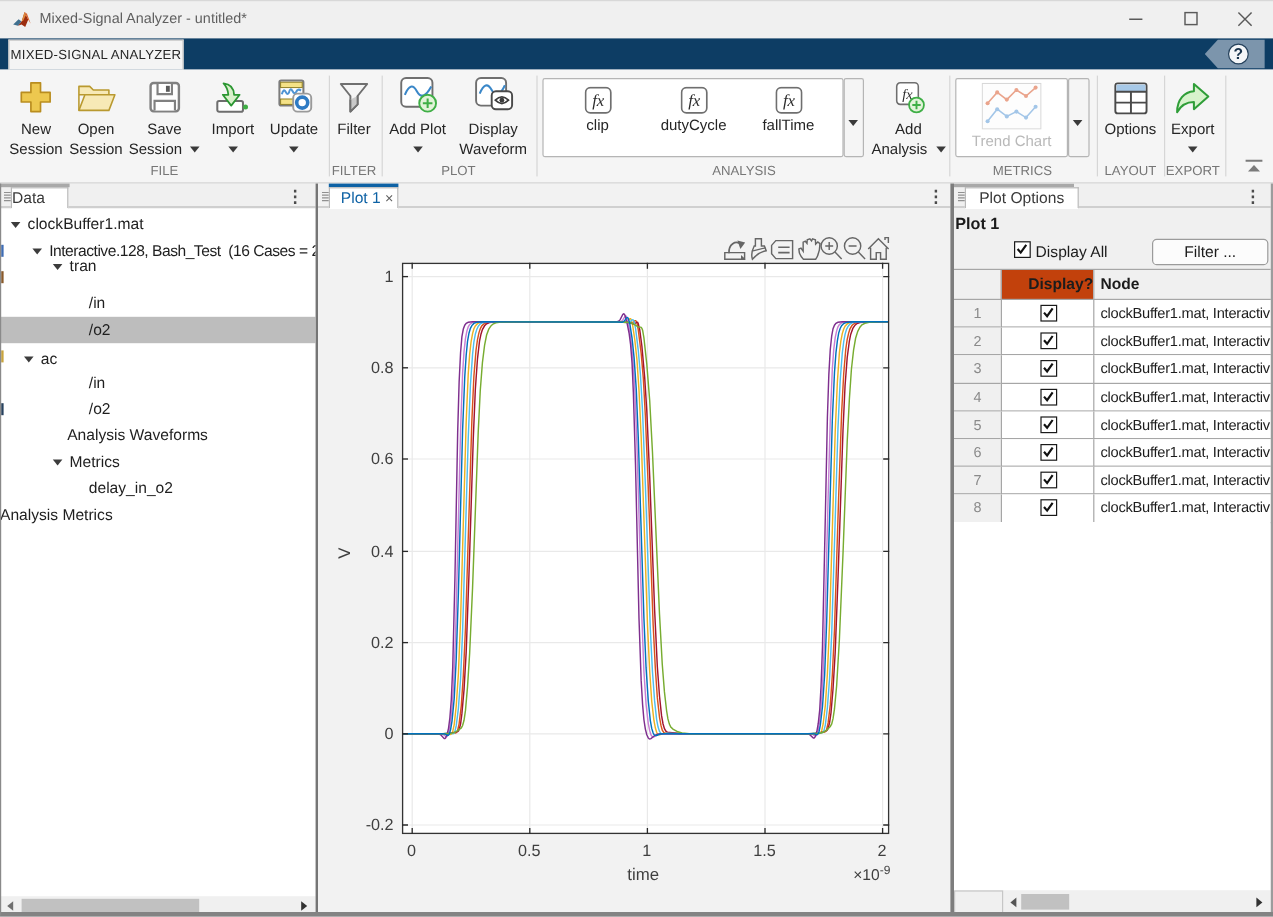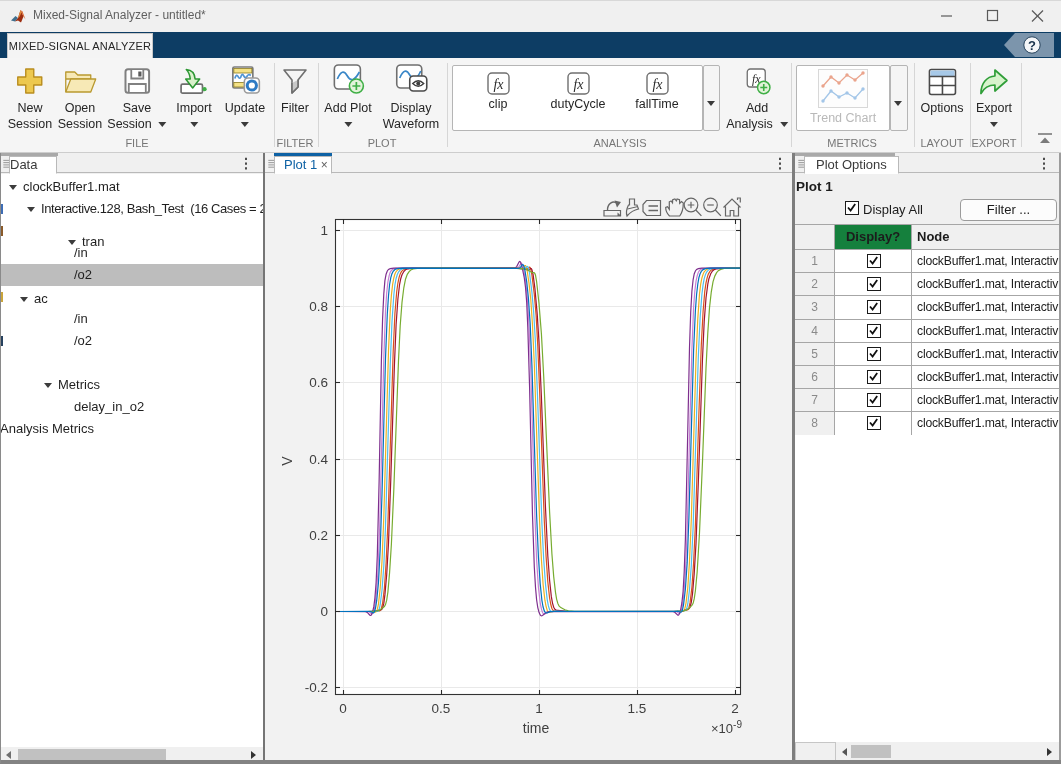--- a/index.html
+++ b/index.html
@@ -263,26 +263,27 @@
       </svg>
     <div class="abs ptab" style="left:9px;top:3px;width:48px;height:18px;line-height:16px">Data</div>
     <div class="abs kebab" style="left:239px;top:2px">⋮</div>
     <div class="abs" style="left:0;top:21px;width:263px;height:573px;background:#fff;overflow:hidden" id="tree">
       <div class="abs trow" style="top:1.5px;padding-left:21px"><span class="tarr" style="margin-left:-12px"></span>clockBuffer1.mat</div>
       <div class="abs" style="left:1px;top:30px;width:2px;height:10px;background:#3e6db5"></div>
       <div class="abs" style="left:1px;top:52px;width:2px;height:10px;background:#8a5a2a"></div>
       <div class="abs" style="left:1px;top:118px;width:2px;height:10px;background:#c9a43c"></div>
       <div class="abs" style="left:1px;top:162px;width:2px;height:10px;background:#27415e"></div>
       <div class="abs trow" style="top:23.5px;padding-left:39px;letter-spacing:-0.4px"><span class="tarr" style="margin-left:-12px"></span>Interactive.128, Bash_Test&nbsp; (16 Cases = 25</div>
-      <div class="abs trow" style="top:57px;padding-left:80px"><span class="tarr" style="margin-left:-12px"></span>tran</div>
+      <div class="abs trow" style="top:37px;padding-left:56px"><span class="tarr" style="margin-left:-12px"></span>tran</div>
       <div class="abs trow" style="top:67.5px;padding-left:74px">/in</div>
       <div class="abs trow" style="top:89.5px;padding-left:74px;background:#bdbdbd">/o2</div>
       <div class="abs trow" style="top:114px;padding-left:32px"><span class="tarr" style="margin-left:-12px"></span>ac</div>
       <div class="abs trow" style="top:133.5px;padding-left:74px">/in</div>
       <div class="abs trow" style="top:155.5px;padding-left:74px">/o2</div>
+      <div class="abs trow" style="top:177.5px;padding-left:56px">Analysis Waveforms</div>
       <div class="abs trow" style="top:199.5px;padding-left:56px"><span class="tarr" style="margin-left:-12px"></span>Metrics</div>
       <div class="abs trow" style="top:221.5px;padding-left:74px">delay_in_o2</div>
       <div class="abs trow" style="top:243.5px;">Analysis Metrics</div>
     </div>
 
     <div class="abs" style="left:0;top:594px;width:263px;height:16px;background:#f0f0f0">
       <div class="abs" style="left:6px;top:4px;width:0;height:0;border-top:4px solid transparent;border-bottom:4px solid transparent;border-right:5px solid #6f6f6f"></div>
       <div class="abs" style="left:18px;top:2px;width:148px;height:12px;background:#c1c1c1"></div>
       <div class="abs" style="left:251px;top:4px;width:0;height:0;border-top:4px solid transparent;border-bottom:4px solid transparent;border-left:5px solid #323232"></div>
     </div>
@@ -428,21 +429,21 @@
       <div class="chk" style="left:50px;top:27px">
           <svg width="11" height="11" viewBox="0 0 11 11">
             <path d="M2 5.5 l2.6 3 L9.2 2" fill="none" stroke="#111" stroke-width="1.8"></path>
           </svg>
         </div>
       <div class="abs" style="left:68px;top:28px;font-size:13px;color:#1c1c1c">Display All</div>
       <div class="abs" style="left:165px;top:25px;width:97px;height:22px;background:#fcfcfc;border:1px solid #9b9b9b;border-radius:4px;font-size:13px;color:#1c1c1c;text-align:center;line-height:20px">Filter ...</div>
 
       <div class="abs" style="left:0;top:50px;width:264px;height:211px;border-top:1px solid #a6a6a6">
         <div class="cell" style="left:0;top:0;width:39px;height:25px;border-left:none;background:#f0f0f0"></div>
-        <div class="cell" style="left:39px;top:0;width:77px;height:25px;background:#15803d;font-size:13px;font-weight:bold;color:#1c1c1c;text-align:center;line-height:24px">Display?</div>
+        <div class="cell" style="left:39px;top:0;width:77px;height:25px;background:#c2410c;font-size:13px;font-weight:bold;color:#1c1c1c;text-align:right;line-height:24px">Display?</div>
         <div class="cell" style="left:116px;top:0;width:156px;height:25px;background:#f0f0f0;font-size:13px;font-weight:bold;color:#1c1c1c;line-height:24px;padding-left:5px">Node</div>
         <div class="cell" style="left:0;top:25.0px;width:39px;height:23.2px;border-left:none;background:#f0f0f0;font-size:12px;color:#8a8a8a;text-align:center;line-height:23.2px">1</div>
 <div class="cell" style="left:39px;top:25.0px;width:77px;height:23.2px;background:#fff">
             <span class="chk" style="left:32px;top:4px">
               <svg width="11" height="11" viewBox="0 0 11 11">
                 <path d="M2 5.5 l2.6 3 L9.2 2" fill="none" stroke="#111" stroke-width="1.8"></path>
               </svg>
             </span>
           </div>
 <div class="cell" style="left:116px;top:25.0px;width:150px;height:23.2px;background:#fff;font-size:12.2px;letter-spacing:-0.2px;color:#1c1c1c;line-height:23.2px;padding-left:5px;white-space:nowrap;overflow:hidden">clockBuffer1.mat, Interactiv</div>

